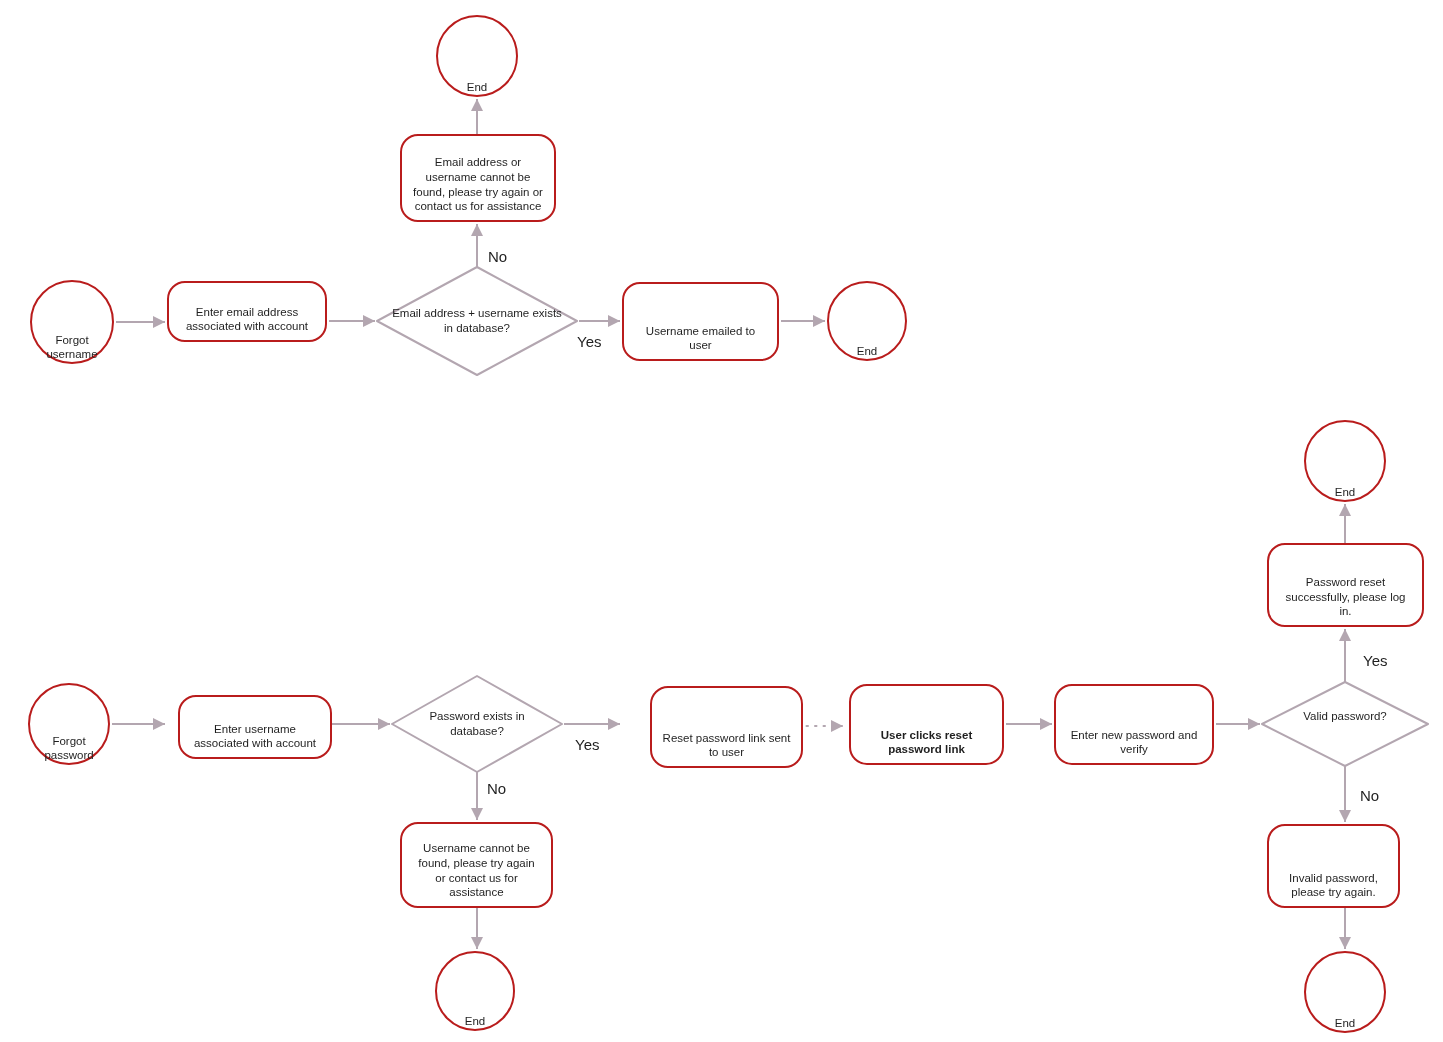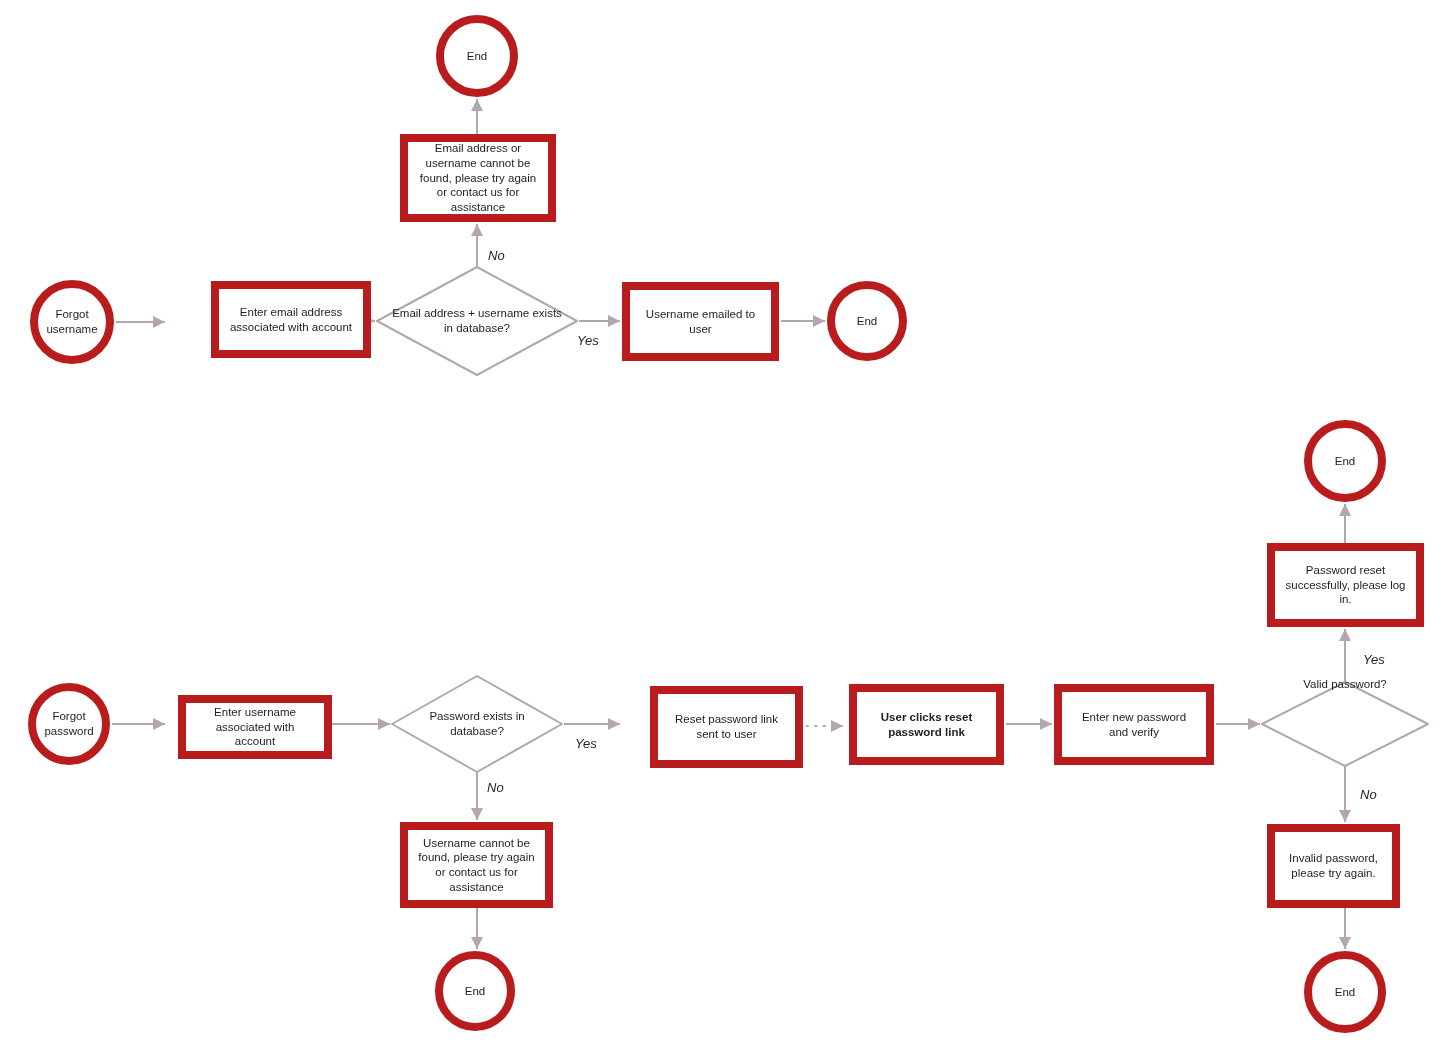--- a/index.html
+++ b/index.html
@@ -36,40 +36,40 @@
     position: absolute;
     display: flex;
     align-items: center;
     justify-content: center;
     text-align: center;
     font-size: 11.5px;
     line-height: 1.28;
     color: #1f1f1f;
   }
   .shape {
-    border: 8px solid #b91c1c;
+    border: 2px solid #b91c1c;
     background: #ffffff;
+    align-items: flex-end;
   }
   .circle {
     border-radius: 50%;
     padding: 0 12px;
   }
   .rect {
-    border-radius: 0;
+    border-radius: 18px;
     padding: 6px 10px;
   }
   .diamond-label {
     background: transparent;
     pointer-events: none;
   }
   .edge-label {
     position: absolute;
-    font-size: 13px;
+    font-size: 15px;
     color: #1f1f1f;
-    font-style: italic;
   }
 </style>
 </head>
 <body>
 
 <div id="canvas">
 
   <svg id="edges" xmlns="http://www.w3.org/2000/svg">
     <defs>
       <marker id="arrow" viewBox="0 0 10 10" refX="10" refY="5" markerWidth="6" markerHeight="6" orient="auto">
@@ -101,21 +101,21 @@
     <polygon class="diamond" points="392,724 477,676 562,724 477,772"></polygon>
     <polygon class="diamond" points="1262,724 1345,682 1428,724 1345,766"></polygon>
   </svg>
 
   <div>
 
     <div class="node shape circle" style="left:30px; top:280px; width:84px; height:84px;">
       <span>Forgot username</span>
     </div>
 
-    <div class="node shape rect" style="left:167px; top:281px; width:160px; height:77px;margin-left:44px;">
+    <div class="node shape rect" style="left:167px; top:281px; width:160px; height:61px;">
       <span>Enter email address associated with account</span>
     </div>
 
     <div class="node diamond-label" style="left:387px; top:293px; width:180px; height:56px;">
       <span>Email address + username exists in database?</span>
     </div>
 
     <div class="edge-label" style="left:488px; top:248px;">No</div>
 
     <div class="edge-label" style="left:577px; top:333px;">Yes</div>
@@ -161,21 +161,21 @@
     </div>
 
     <div class="node shape rect" style="left:849px; top:684px; width:155px; height:81px;font-weight:bold;">
       <span>User clicks reset password link</span>
     </div>
 
     <div class="node shape rect" style="left:1054px; top:684px; width:160px; height:81px;">
       <span>Enter new password and verify</span>
     </div>
 
-    <div class="node diamond-label" style="left:1280px; top:664px; width:130px; height:40px;">
+    <div class="node diamond-label" style="left:1280px; top:696px; width:130px; height:40px;">
       <span>Valid password?</span>
     </div>
 
     <div class="edge-label" style="left:1363px; top:652px;">Yes</div>
 
     <div class="edge-label" style="left:1360px; top:787px;">No</div>
 
     <div class="node shape rect" style="left:1267px; top:543px; width:157px; height:84px;">
       <span>Password reset successfully, please log in.</span>
     </div>

